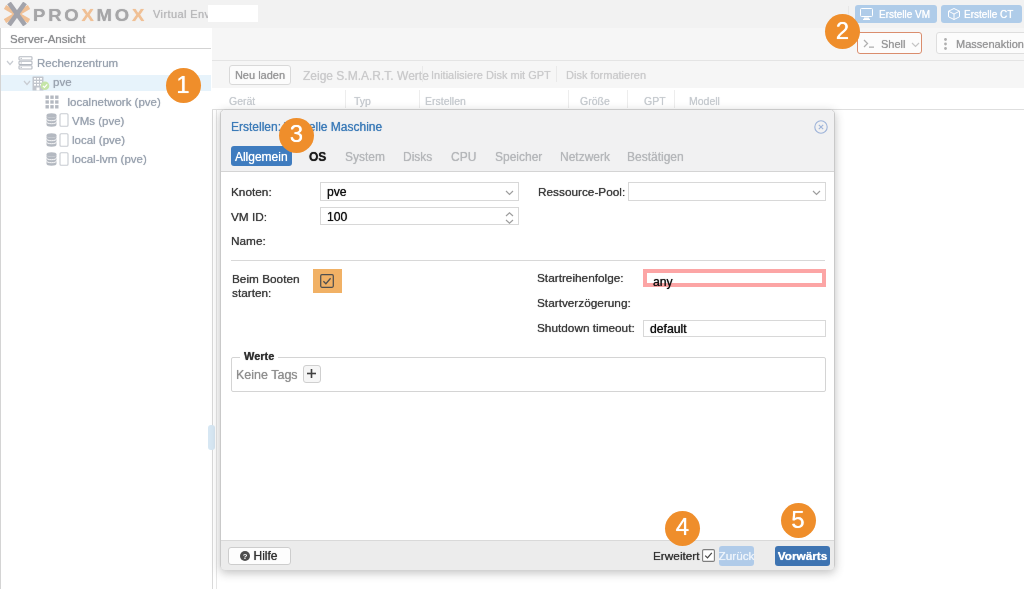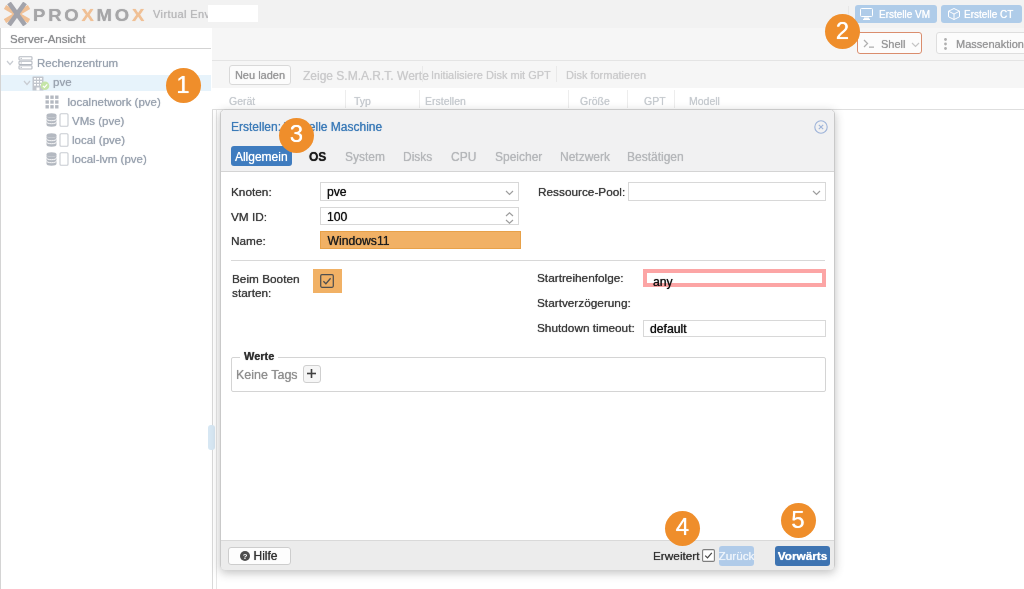--- a/index.html
+++ b/index.html
@@ -223,23 +223,20 @@
           <path d="M1 1 L4.5 4.5 L8 1" stroke="#9e9e9e" stroke-width="1.2" fill="none"></path>
         </svg>
   </div>
   <div class="ab" style="left:99px;top:96.5px;width:199px;height:18.5px;border:1px solid #d8d8d8;box-sizing:border-box;background:#fff;">
     <div class="txt" style="left:6px;top:2px;font-size:12.2px;color:#111;">100</div>
     <svg class="ab" style="left:184px;top:4.5px;" width="9" height="12" viewBox="0 0 9 12">
           <path d="M1 4 L4.5 0.8 L8 4" stroke="#9e9e9e" stroke-width="1.2" fill="none"></path>
           <path d="M1 8 L4.5 11.2 L8 8" stroke="#9e9e9e" stroke-width="1.2" fill="none"></path>
         </svg>
   </div>
-  <div class="ab" style="left:98.5px;top:121px;width:201px;height:18px;background:#f1b165;border:1px solid #e7a149;box-sizing:border-box;">
-    <div class="txt" style="left:7px;top:2px;font-size:12.2px;color:#1d1d1d;">Windows11</div>
-  </div>
 
   <div class="ab" style="left:407px;top:72px;width:198px;height:18.5px;border:1px solid #d8d8d8;box-sizing:border-box;background:#fff;">
     <svg class="ab" style="left:183px;top:7px;" width="9" height="6" viewBox="0 0 9 6">
           <path d="M1 1 L4.5 4.5 L8 1" stroke="#9e9e9e" stroke-width="1.2" fill="none"></path>
         </svg>
   </div>
 
   <div class="ab" style="left:10px;top:150px;width:594px;height:1px;background:#d8d8d8;"></div>
 
   <div class="txt" style="left:11px;top:162px;font-size:11.8px;color:#3c3c3c;">Beim Booten</div>

